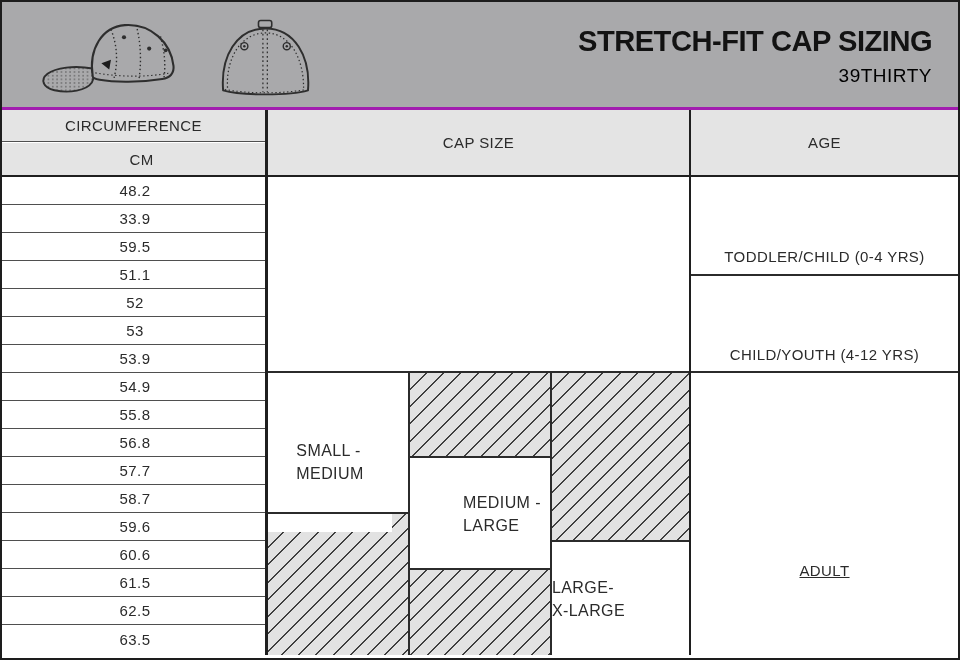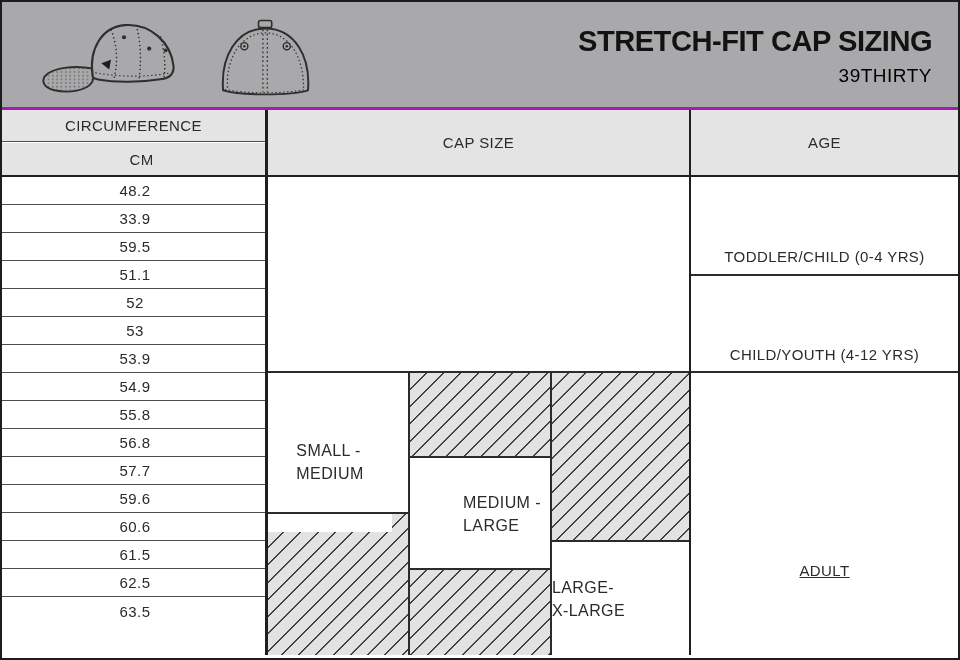--- a/index.html
+++ b/index.html
@@ -132,20 +132,21 @@
         <div class="cm-cell">33.9</div>
         <div class="cm-cell">59.5</div>
         <div class="cm-cell">51.1</div>
         <div class="cm-cell">52</div>
         <div class="cm-cell">53</div>
         <div class="cm-cell">53.9</div>
         <div class="cm-cell">54.9</div>
         <div class="cm-cell">55.8</div>
         <div class="cm-cell">56.8</div>
         <div class="cm-cell">57.7</div>
+        <div class="cm-cell">58.7</div>
         <div class="cm-cell">59.6</div>
         <div class="cm-cell">60.6</div>
         <div class="cm-cell">61.5</div>
         <div class="cm-cell">62.5</div>
         <div class="cm-cell">63.5</div>
       </div>
 
     <div class="hatch x-ml-top"></div>
     <div class="hatch x-lxl"></div>
     <div class="hatch x-sm"></div>

